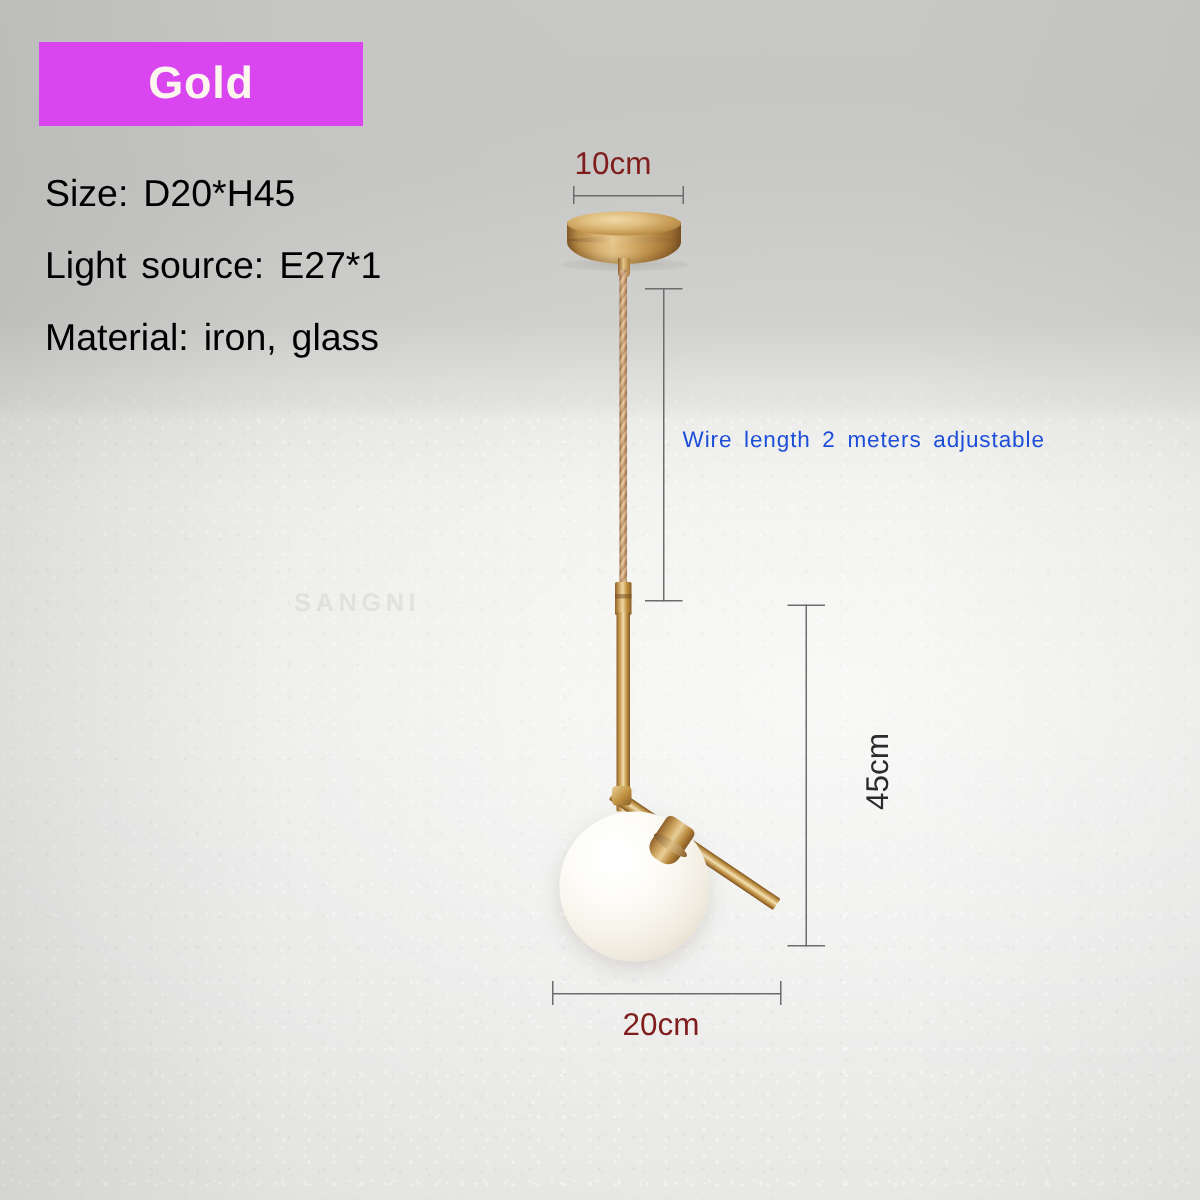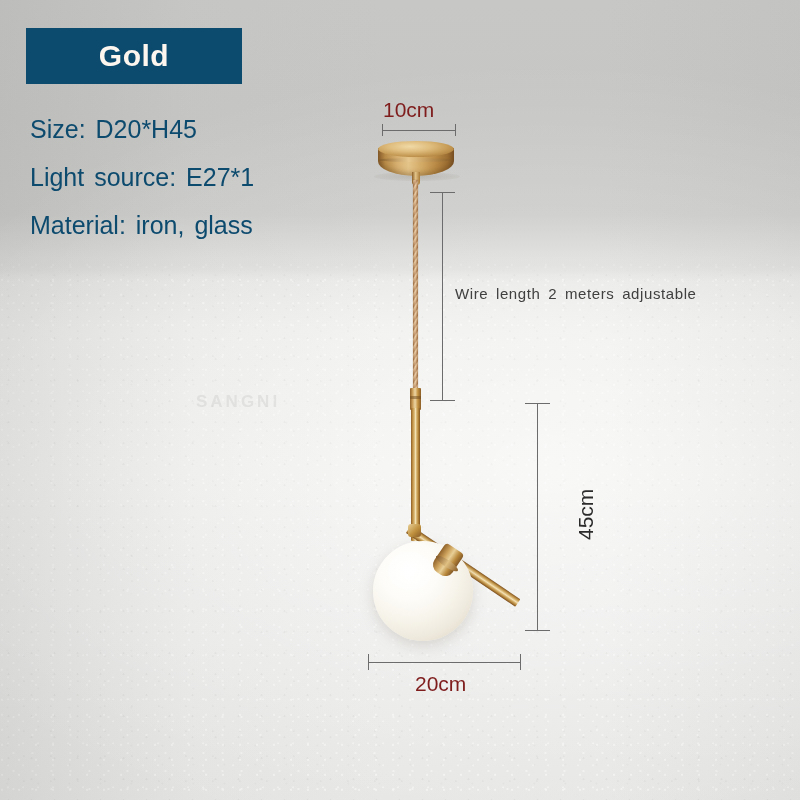--- a/index.html
+++ b/index.html
@@ -71,40 +71,40 @@
     user-select: none;
   }
 
   
   .badge {
     position: absolute;
     left: 26px;
     top: 28px;
     width: 216px;
     height: 56px;
-    background: #0c4a6e;
+    background: #d946ef;
     display: flex;
     align-items: center;
     justify-content: center;
   }
   .badge-label {
     color: #fdf6ef;
     font-size: 30px;
     font-weight: bold;
     letter-spacing: 0.5px;
   }
   .spec-list {
     position: absolute;
     left: 30px;
     top: 105px;
     width: 330px;
   }
   .spec-line {
     font-size: 25px;
-    color: #0c4a6e;
+    color: #000000;
     line-height: 48px;
     white-space: nowrap;
     word-spacing: 3px;
   }
 
   
   .lamp { position: absolute; left: 0; top: 0; width: 800px; height: 800px; }
 
   
   .canopy {
@@ -294,21 +294,21 @@
     position: absolute;
     font-size: 21px;
     color: #2b2b2b;
     white-space: nowrap;
     transform: rotate(-90deg);
     transform-origin: left top;
   }
   .note-label {
     position: absolute;
     font-size: 15px;
-    color: #404040;
+    color: #1d4ed8;
     white-space: nowrap;
     letter-spacing: 0.6px;
     word-spacing: 3px;
     text-align: right;
   }
 </style>
 </head>
 <body>
 
 <div id="scene">

